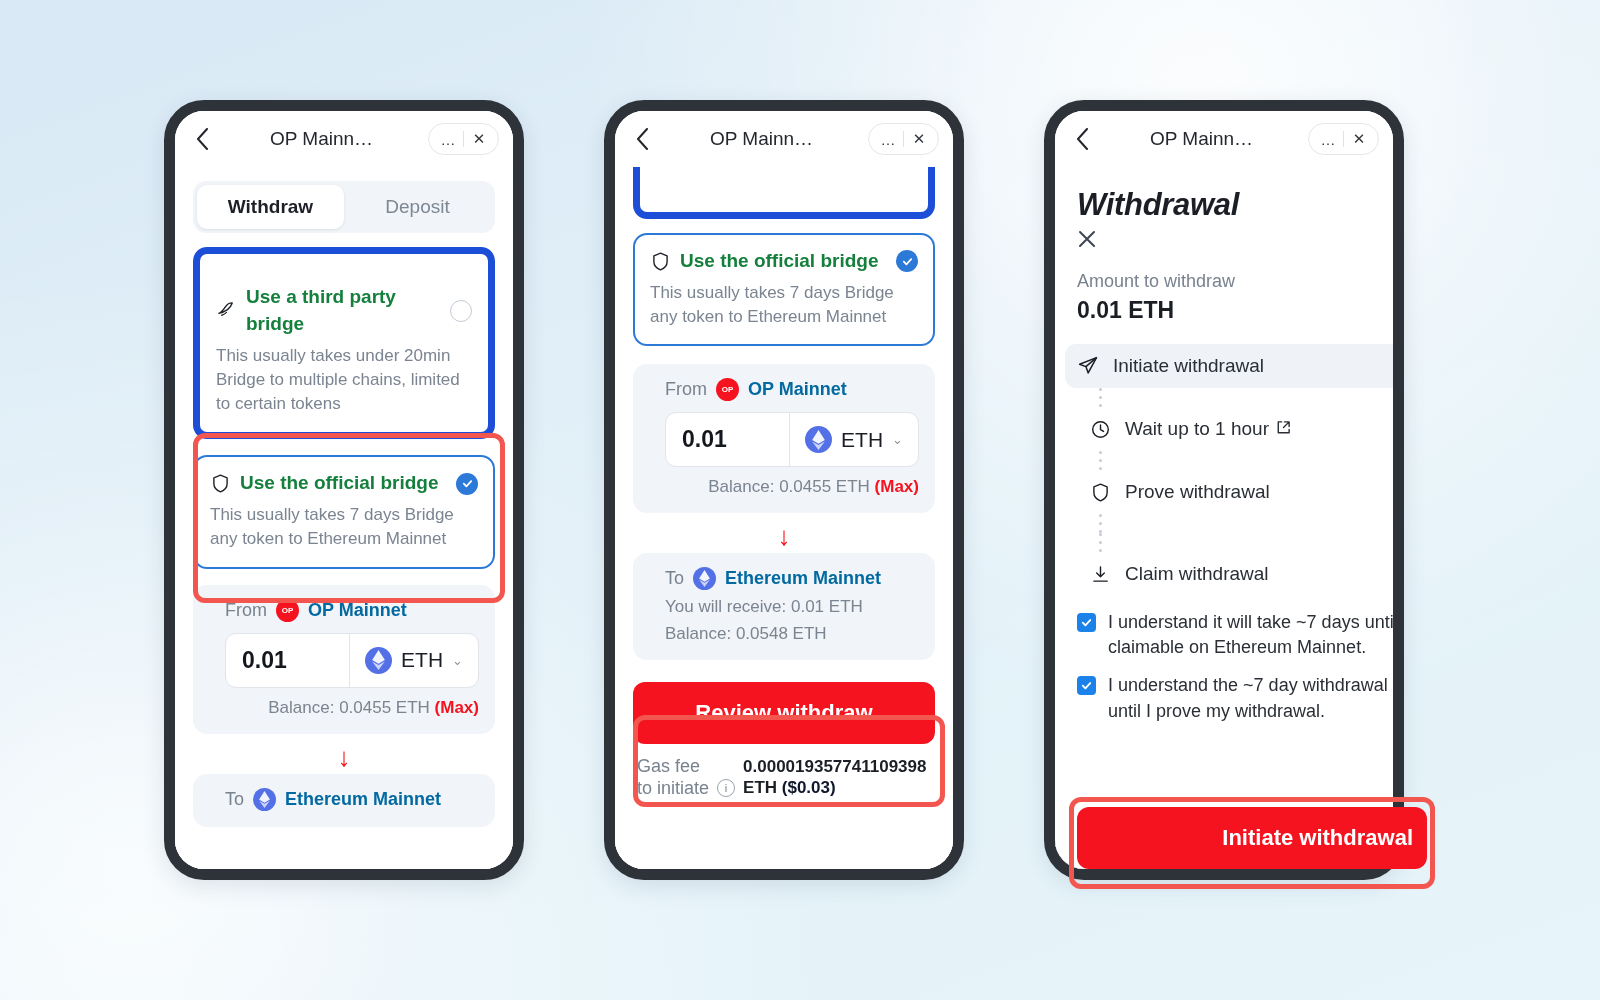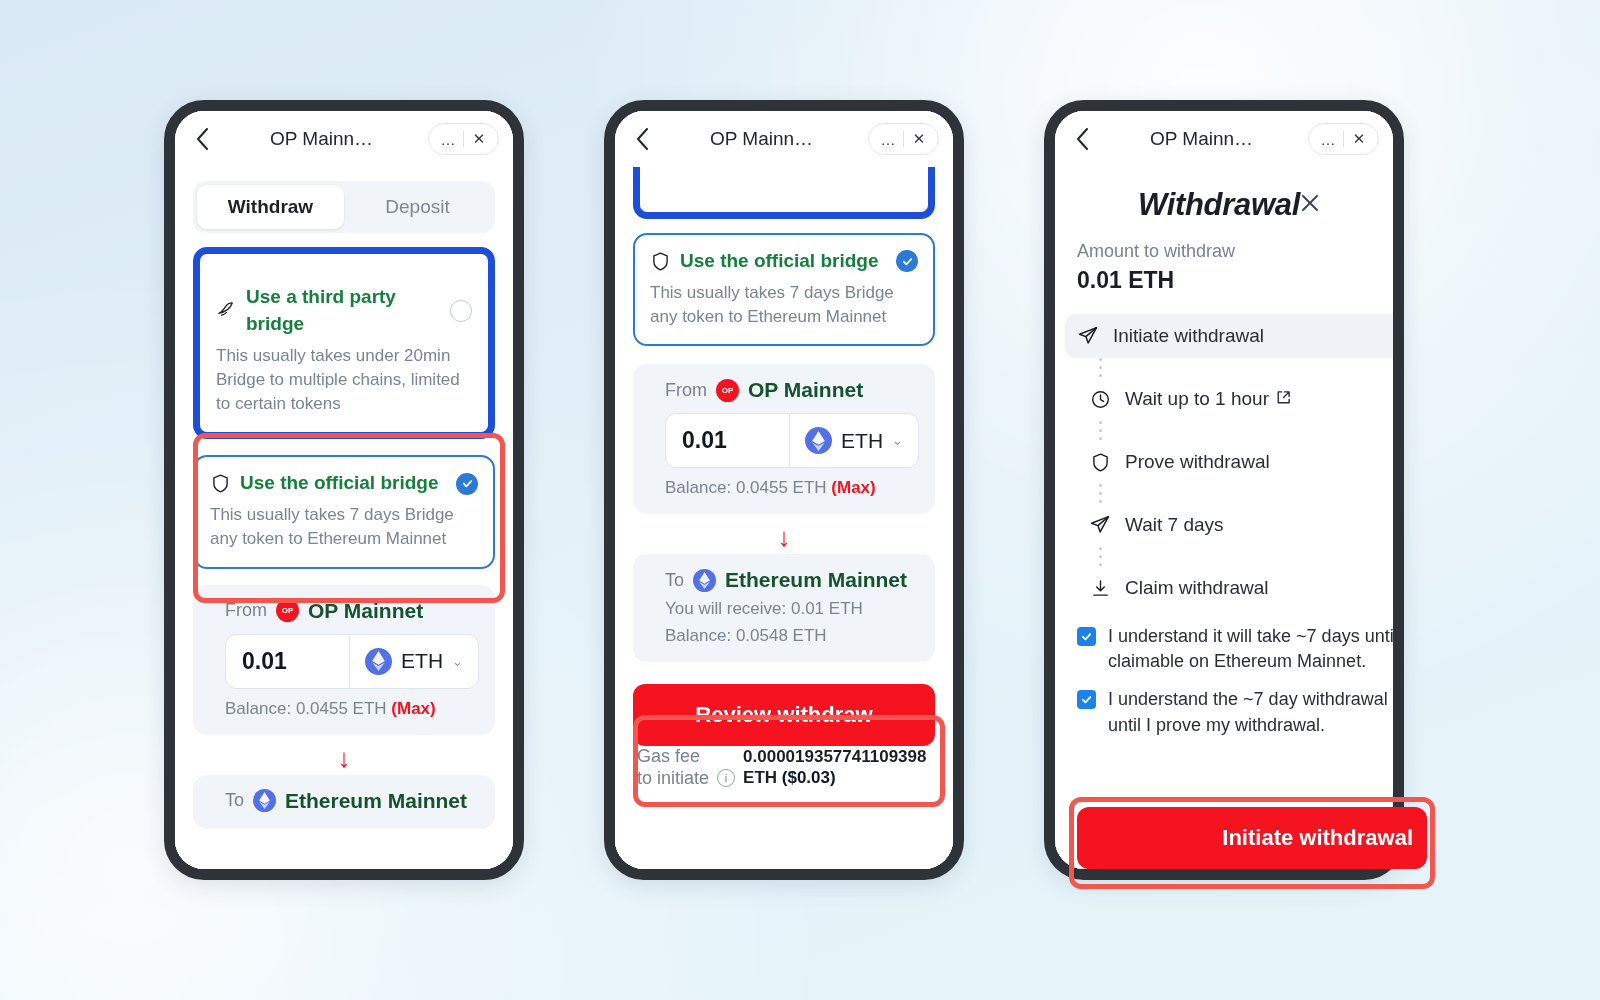--- a/index.html
+++ b/index.html
@@ -86,62 +86,62 @@
   }
   .opt-radio.on{
     border:none;background:#2d79d8;display:flex;align-items:center;justify-content:center;color:#fff;
   }
   .opt-desc{font-size:17px;color:#7b8491;line-height:1.42;margin-top:6px;}
 
   .panelbox{
     background:#f1f4f8;border-radius:14px;padding:14px 16px 16px 32px;margin-top:14px;
   }
   .pb-head{display:flex;align-items:center;gap:9px;font-size:18px;color:#79828f;}
-  .pb-head b{color:#14532d;font-size:21px;}
+  .pb-head b{color:#0369a1;font-size:18px;}
   .chip{width:23px;height:23px;border-radius:50%;display:flex;align-items:center;justify-content:center;
     font-size:8px;font-weight:bold;color:#fff;flex:0 0 auto;}
   .chip.op{background:#f5131f;}
   .chip.eth{background:#5470e6;}
   .amt-row{
     display:flex;background:#fff;border:1px solid #e0e5ea;border-radius:11px;margin-top:11px;overflow:hidden;
   }
   .amt-in{flex:1;padding:13px 16px;font-size:23px;font-weight:bold;color:#14181d;}
   .amt-tok{
     display:flex;align-items:center;gap:9px;padding:13px 15px;border-left:1px solid #e0e5ea;
     font-size:21px;color:#1b1f25;cursor:pointer;
   }
   .tok-ball{width:27px;height:27px;border-radius:50%;background:#5470e6;display:flex;align-items:center;justify-content:center;}
   .chev-sm{color:#8b95a1;font-size:13px;}
-  .bal{font-size:17px;color:#7b8491;margin-top:10px;}
+  .bal{font-size:17px;color:#7b8491;margin-top:10px;text-align:right;}
   .bal .max{color:#f5131f;font-weight:bold;}
   .arrow-dn{text-align:center;color:#f5131f;font-size:26px;margin:10px 0 2px;line-height:1;}
   .sub-line{font-size:17px;color:#7b8491;margin-top:7px;}
 
   .cta{
     display:block;width:100%;box-sizing:border-box;border:none;border-radius:12px;
     background:#f5131f;color:#fff;font-size:22px;font-weight:bold;padding:18px 0;cursor:pointer;
     font-family:"Liberation Sans", sans-serif;
   }
-  .gasrow{display:flex;align-items:center;gap:8px;padding:0 4px;}
+  .gasrow{display:flex;align-items:center;gap:8px;margin-top:12px;padding:0 4px;}
   .gas-lab{font-size:18px;color:#79828f;line-height:1.2;}
   .info-i{width:16px;height:16px;border-radius:50%;border:1px solid #9aa3ae;color:#79828f;
     font-size:11px;display:flex;align-items:center;justify-content:center;align-self:flex-end;margin-bottom:2px;flex:0 0 auto;}
   .gas-val{font-size:17px;font-weight:bold;color:#1b1f25;line-height:1.2;}
   .gas-val .usd{color:#0f172a;}
 
   
   .hl{position:absolute;border:5px solid #f2564f;border-radius:12px;box-sizing:border-box;pointer-events:none;z-index:40;}
 
   
   .backdrop{position:absolute;inset:0;background:#6b6b6b;}
   .sheet{
     position:absolute;left:0;top:0;width:348px;bottom:0;background:#fff;
     padding:20px 22px 0 22px;box-sizing:border-box;overflow:hidden;
   }
-  .sheet-top{display:flex;align-items:flex-start;justify-content:center;}
+  .sheet-top{display:flex;align-items:flex-start;justify-content:flex-end;flex-direction:column;}
   .sheet-title{font-size:31px;font-weight:bold;font-style:italic;color:#1b1f25;letter-spacing:-.3px;}
   .sheet-x{font-size:24px;color:#3c4654;cursor:pointer;line-height:1;padding-top:6px;}
   .amt-lab{font-size:18px;color:#79828f;margin-top:18px;}
   .amt-big{font-size:23px;font-weight:bold;color:#1b1f25;margin-top:5px;}
   .steps{margin-top:20px;}
   .step{display:flex;align-items:center;gap:14px;padding:11px 12px;border-radius:11px;font-size:19px;color:#2a2f36;}
   .step.cur{background:#eff2f7;}
   .step-ico{width:22px;height:22px;display:flex;align-items:center;justify-content:center;color:#1b1f25;flex:0 0 auto;}
   .step-txt{white-space:nowrap;display:flex;align-items:center;gap:7px;}
   .dots{display:flex;flex-direction:column;gap:5px;padding-left:22px;}
@@ -455,31 +455,20 @@
               <span>Prove withdrawal</span>
             </div>
           </div>
 
           <div class="dots">
               <span></span>
               <span></span>
               <span></span>
             </div>
 
-          <div class="step">
-            <div class="step-ico">
-              <svg width="20" height="20" viewBox="0 0 20 20">
-                  <path d="M18.5 1.6 1.6 8.3l6.3 2.3 2.3 6.3z" fill="none" stroke="currentColor" stroke-width="1.5" stroke-linejoin="round"></path>
-                  <path d="M7.9 10.6 18.5 1.6" fill="none" stroke="currentColor" stroke-width="1.5"></path>
-                </svg>
-            </div>
-            <div class="step-txt">
-              <span>Wait 7 days</span>
-            </div>
-          </div>
 
           <div class="dots">
               <span></span>
               <span></span>
               <span></span>
             </div>
 
           <div class="step">
             <div class="step-ico">
               <svg width="19" height="19" viewBox="0 0 20 20">

